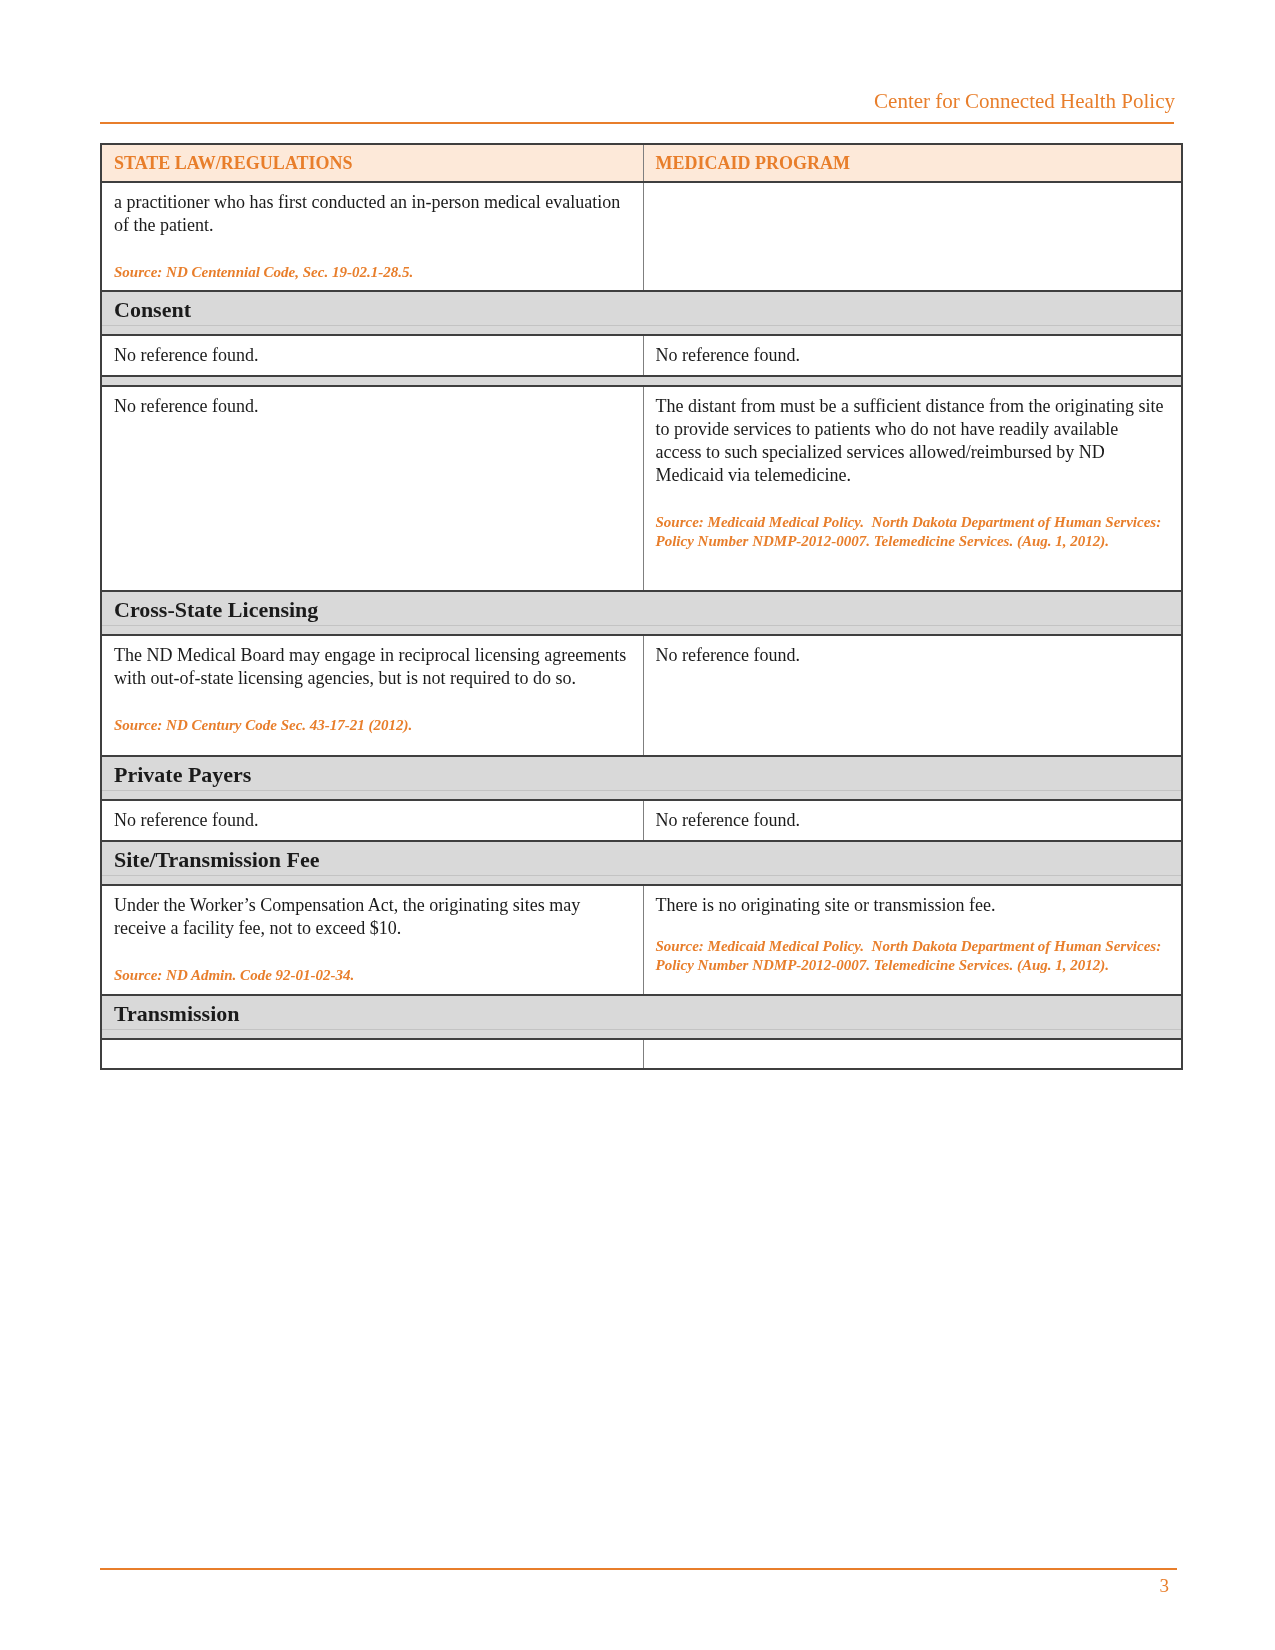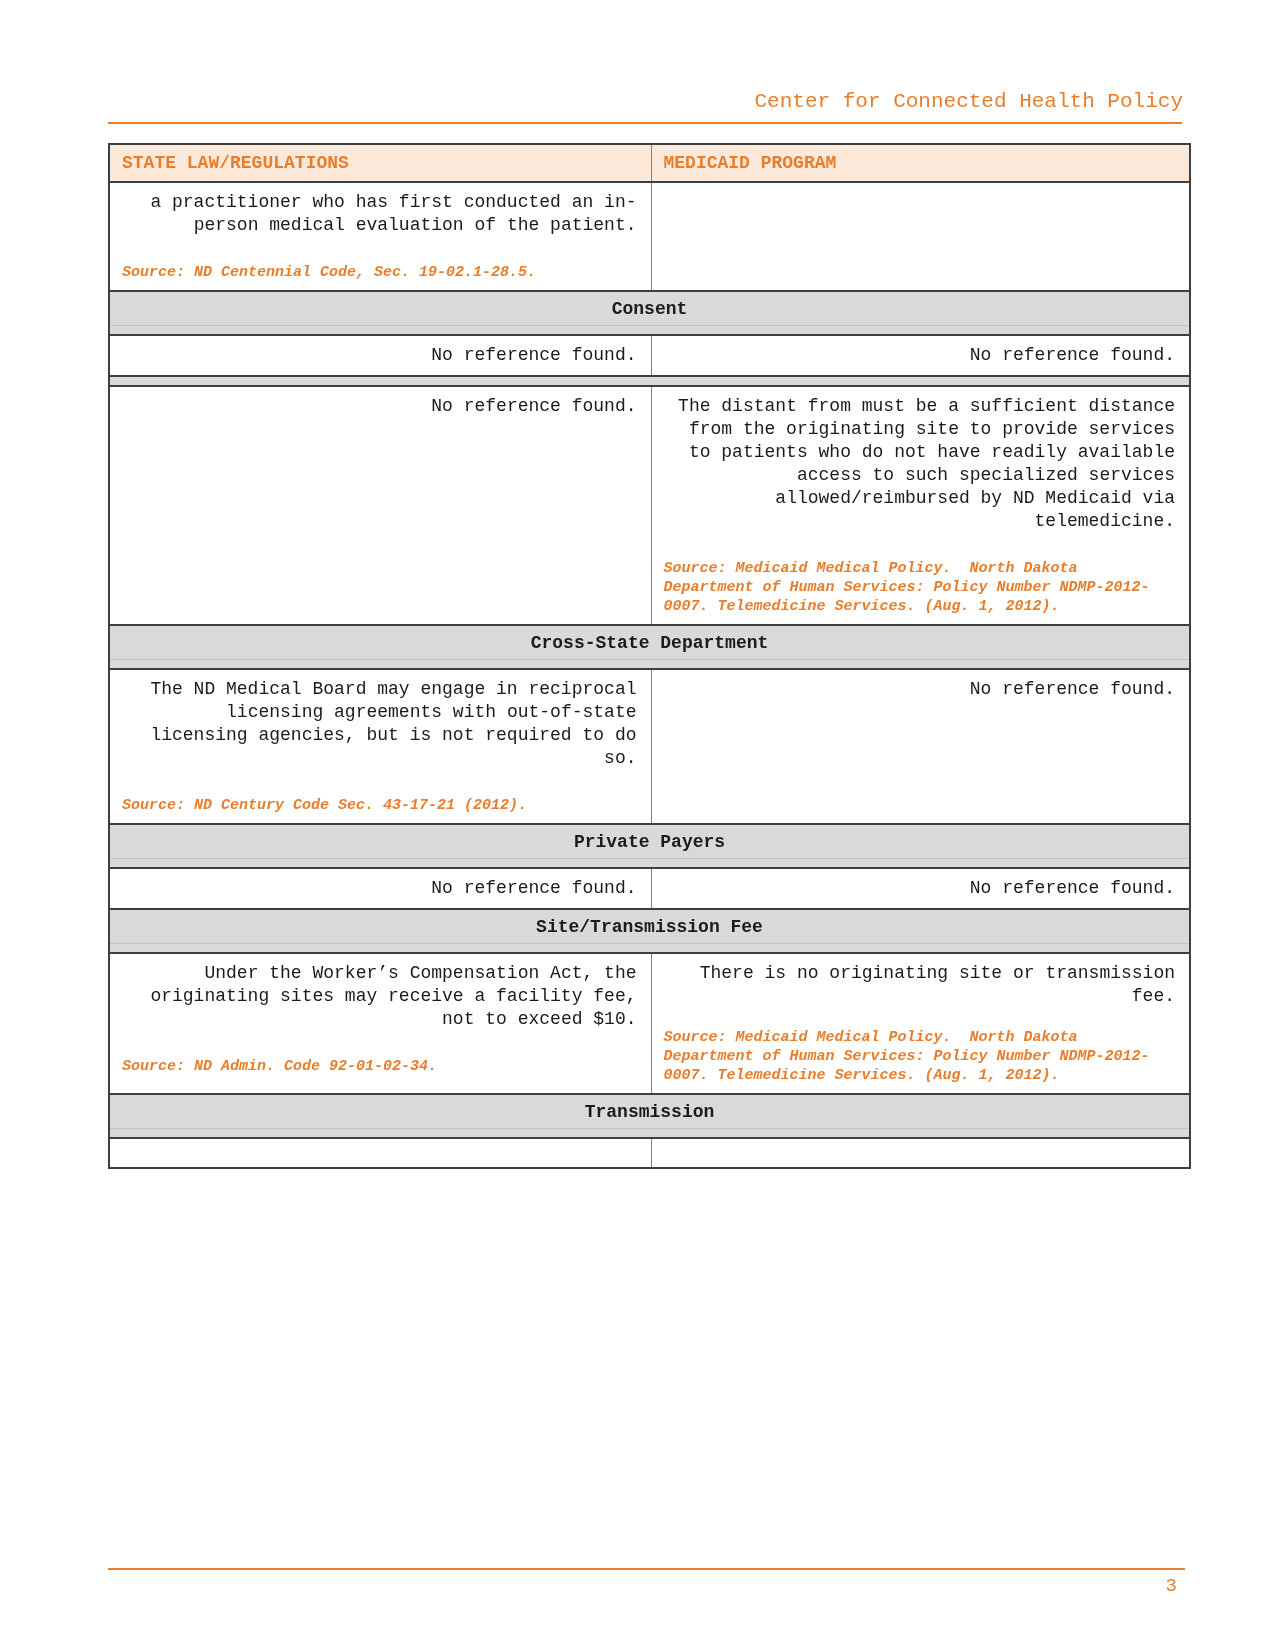--- a/index.html
+++ b/index.html
@@ -1,24 +1,23 @@
 <!DOCTYPE html>
 <html><head>
 <meta charset="utf-8">
 <style>
   * { box-sizing: border-box; }
   html, body { margin: 0; padding: 0; background: #ffffff; }
   .page {
     width: 1222px; height: 1650px;
     position: relative;
     background: #ffffff;
-    font-family: Liberation Mono, monospace;
+    font-family: Liberation Serif, serif;
     color: #1b1b1b;
     overflow: hidden;
-    margin-left: 8px;
   }
   .content {
     position: absolute;
     left: 100px;
     top: 0;
     width: 1081px;
   }
   
   .doc-header { padding-top: 90px; }
   .doc-title {
@@ -58,43 +57,42 @@
     vertical-align: middle;
     padding: 6px 12px;
     height: 38px;
   }
   td.cell {
     vertical-align: top;
     padding: 8px 14px 8px 12px;
     font-size: 18px;
     line-height: 23px;
   }
-  td.cell p.body-text { margin: 0; text-align: right; }
+  td.cell p.body-text { margin: 0; }
   p.source {
     margin: 26px 0 0 0;
     color: #e87e2b;
     font-weight: bold;
     font-style: italic;
     font-size: 15px;
     line-height: 19px;
     white-space: pre-wrap;
   }
   tr.section-row td {
     background: #d9d9d9;
     padding: 0;
     border-left: 2px solid #3f3f3f;
     border-right: 2px solid #3f3f3f;
   }
   .section-title {
     font-weight: bold;
-    font-size: 18px;
+    font-size: 22px;
     line-height: 23px;
     padding: 6px 12px 4px 12px;
     border-bottom: 1px solid #c3c3c3;
-    text-align: center;
   }
   .section-spacer { height: 8px; }
   
   tr.r-head   > th { height: 38px; }
   tr.r-intro  > td { height: 106px; }
   tr.r-noref  > td { height: 38px; }
   tr.r-loc    > td { height: 205px; }
   tr.r-cross  > td { height: 121px; }
   tr.r-fee    > td { height: 110px; }
   tr.r-empty  > td { height: 30px; }
@@ -169,21 +167,21 @@
             <p class="body-text">No reference found.</p>
           </td>
           <td class="cell">
             <p class="body-text">The distant from must be a sufficient distance from the originating site to provide services to patients who do not have readily available access to such specialized services allowed/reimbursed by ND Medicaid via telemedicine.</p>
             <p class="source">Source: Medicaid Medical Policy.  North Dakota Department of Human Services: Policy Number NDMP-2012-0007. Telemedicine Services. (Aug. 1, 2012).</p>
           </td>
         </tr>
 
         <tr class="section-row">
           <td colspan="2">
-            <div class="section-title">Cross-State Department</div>
+            <div class="section-title">Cross-State Licensing</div>
             <div class="section-spacer"></div>
           </td>
         </tr>
         <tr class="r-cross">
           <td class="cell">
             <p class="body-text">The ND Medical Board may engage in reciprocal licensing agreements with out-of-state licensing agencies, but is not required to do so.</p>
             <p class="source">Source: ND Century Code Sec. 43-17-21 (2012).</p>
           </td>
           <td class="cell">
             <p class="body-text">No reference found.</p>

